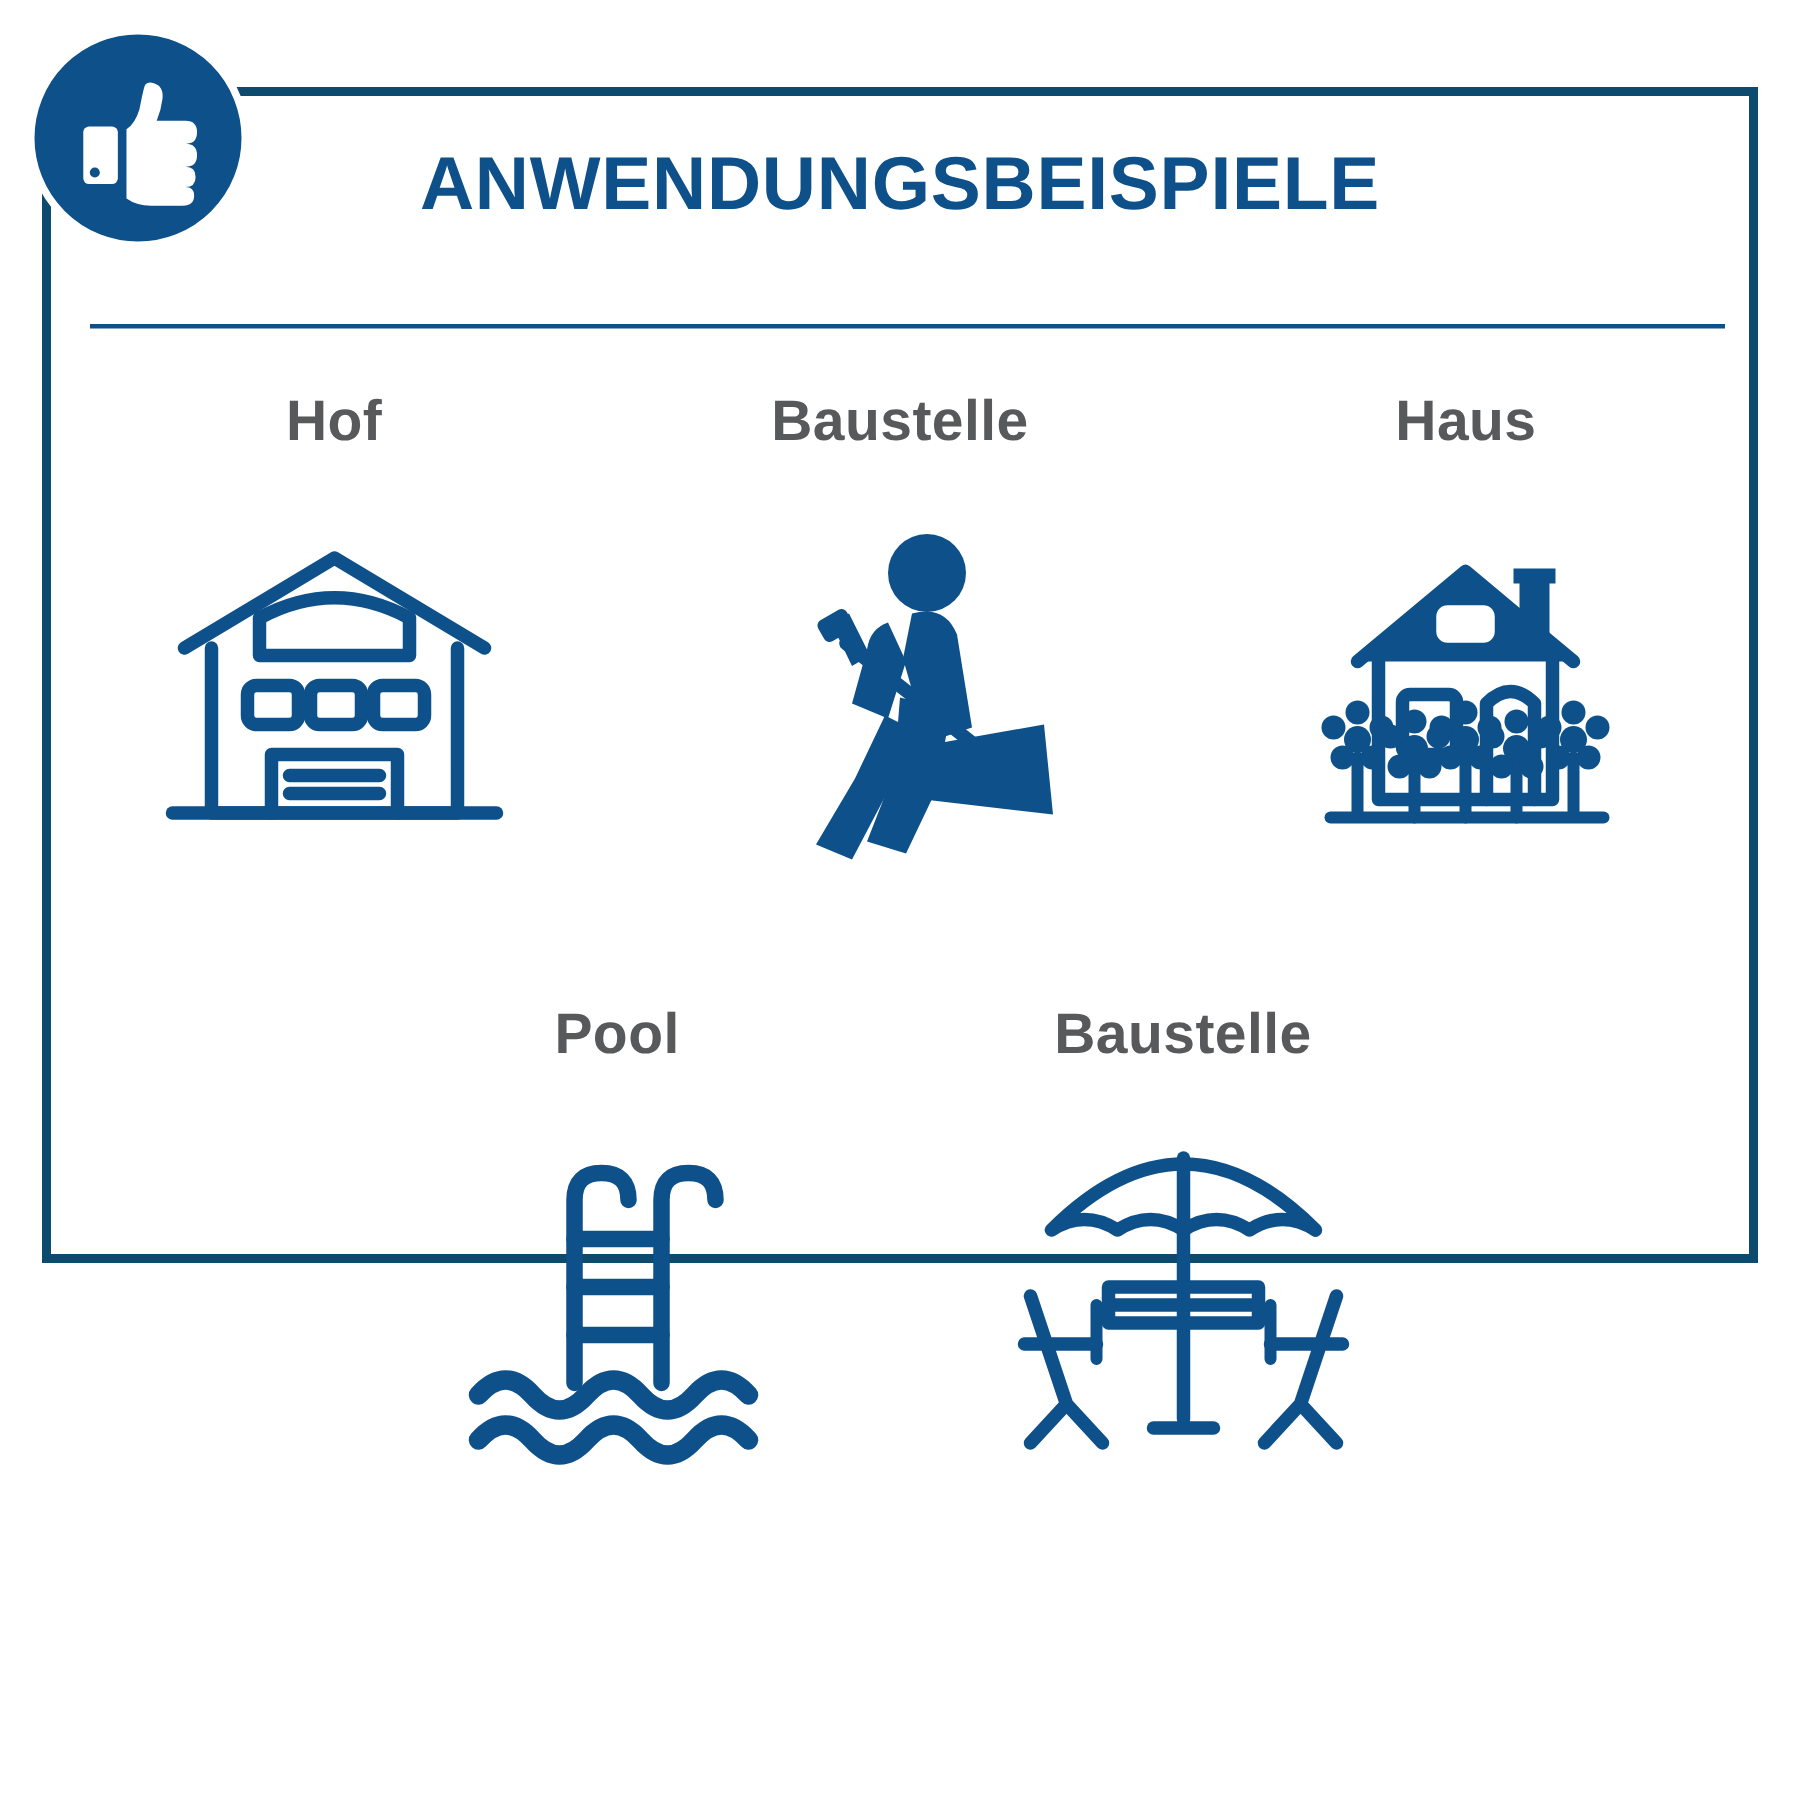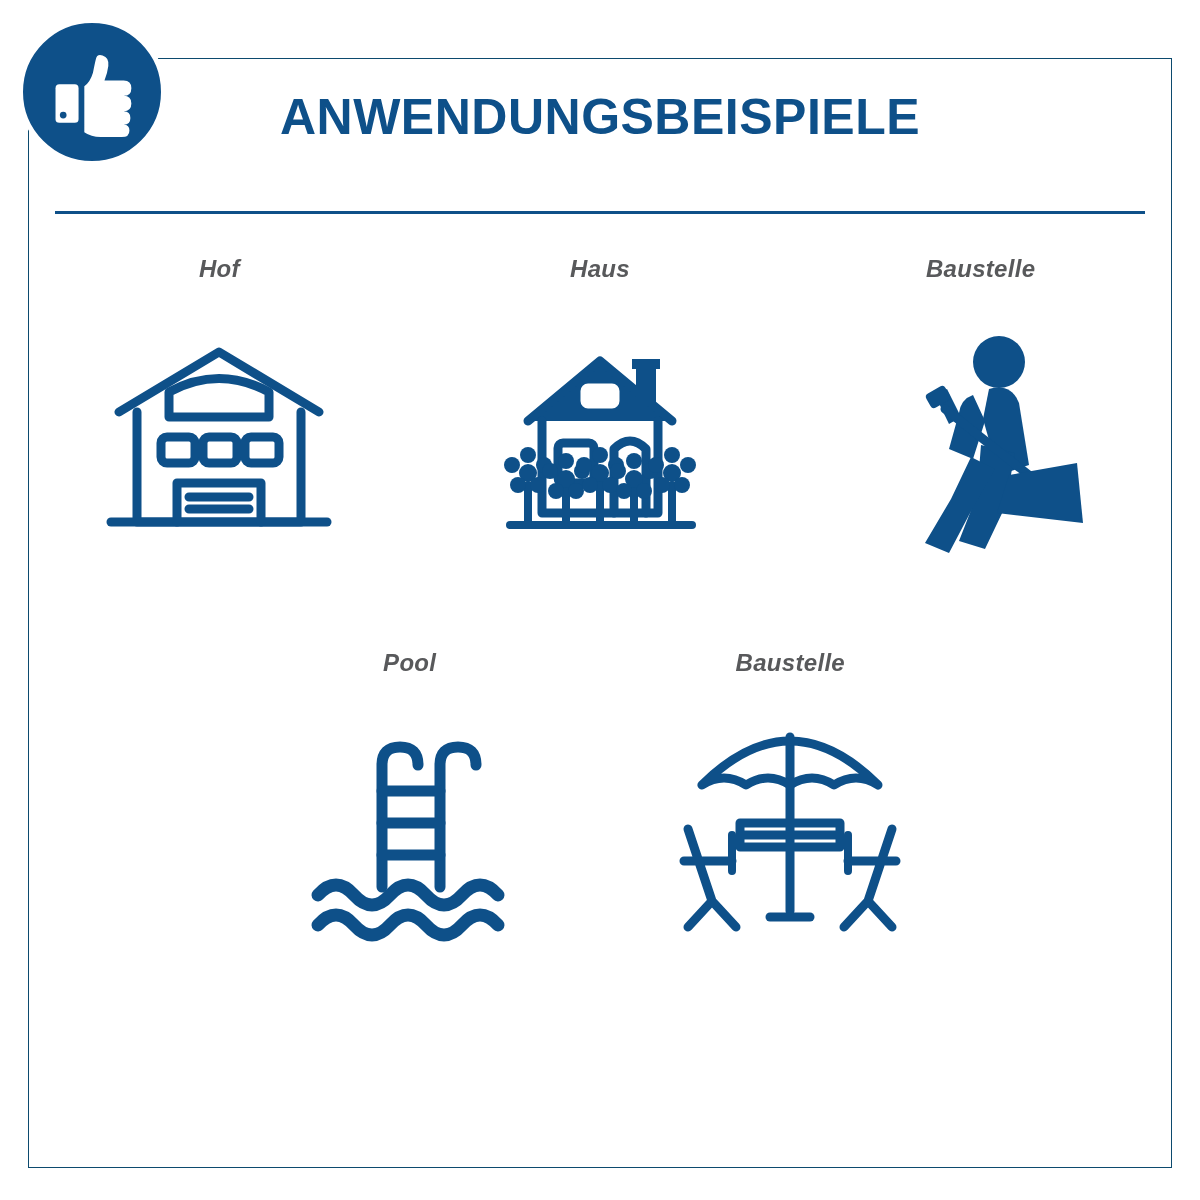--- a/index.html
+++ b/index.html
@@ -13,22 +13,22 @@
     font-family: "Liberation Sans", sans-serif;
     position: relative;
     overflow: hidden;
   }
 
   .panel {
     position: absolute;
     left: 28px;
     top: 58px;
     width: 1144px;
-    height: 1110px;
-    border: 1px solid #0c4a6e;
+    height: 784px;
+    border: 6px solid #0c4a6e;
     box-sizing: border-box;
     background: #ffffff;
   }
 
   .badge {
     position: absolute;
     left: 18px;
     top: 18px;
     width: 148px;
     height: 148px;
@@ -89,25 +89,24 @@
   .row-2 { margin-top: 92px; }
   .row-2 .cell { width: 33.33%; }
 
   .cell {
     display: flex;
     flex-direction: column;
     align-items: center;
   }
   .cell-label {
     color: #58595B;
-    font-size: 24px;
+    font-size: 38px;
     font-weight: bold;
     letter-spacing: 0.3px;
     margin-bottom: 34px;
-    font-style: italic;
   }
   .cell-icon {
     width: 240px;
     height: 240px;
     display: flex;
     align-items: center;
     justify-content: center;
   }
   .cell-icon svg { display: block; }
 </style>
@@ -137,20 +136,39 @@
             <rect x="62" y="120" width="34" height="26" rx="6"></rect>
             <rect x="104" y="120" width="34" height="26" rx="6"></rect>
             <rect x="146" y="120" width="34" height="26" rx="6"></rect>
             <path d="M78 205 L78 166 L162 166 L162 205"></path>
             <path d="M90 180 L150 180 M90 192 L150 192"></path>
           </svg>
         </div>
       </div>
 
       <div class="cell">
+        <div class="cell-label">Baustelle</div>
+        <div class="cell-icon">
+          <svg viewBox="0 0 240 240" width="240" height="240">
+            <g fill="#0E5089">
+              <circle cx="138" cy="45" r="26"></circle>
+              <path d="M128 72 q22 -6 30 14 l10 62 -30 10 -16 -56 z"></path>
+              <path d="M112 78 q-12 4 -14 18 l-10 36 24 10 12 -38 z"></path>
+              <path d="M120 128 l34 8 -10 54 -20 42 -26 -8 18 -46 z"></path>
+              <path d="M110 140 l24 12 -26 46 -20 38 -24 -10 26 -44 z"></path>
+              <path d="M74 78 l12 -6 14 28 -12 7 z"></path>
+              <rect x="66" y="72" width="22" height="16" rx="4" transform="rotate(-30 77 80)"></rect>
+            </g>
+            <path d="M84 92 L178 166" stroke="#0E5089" stroke-width="9" stroke-linecap="round" fill="none"></path>
+            <path d="M148 158 L216 146 L222 206 L136 196 Z" fill="#0E5089"></path>
+          </svg>
+        </div>
+      </div>
+
+      <div class="cell">
         <div class="cell-label">Haus</div>
         <div class="cell-icon">
           <svg viewBox="0 0 240 240" width="240" height="240">
             <g fill="none" stroke="#0E5089" stroke-width="9" stroke-linejoin="round" stroke-linecap="round">
               <path d="M48 104 L120 44 L192 104" fill="#0E5089"></path>
               <path d="M62 104 L62 196 L178 196 L178 104"></path>
               <rect x="156" y="48" width="20" height="38" fill="#0E5089" stroke="none"></rect>
               <rect x="152" y="42" width="28" height="10" fill="#0E5089" stroke="none"></rect>
               <rect x="104" y="70" width="32" height="18" rx="4" fill="#ffffff" stroke="#ffffff" stroke-width="7"></rect>
               <rect x="78" y="126" width="36" height="40" rx="5"></rect>
@@ -204,39 +222,20 @@
                   <circle cx="208" cy="148" r="8"></circle>
                   <circle cx="202" cy="168" r="8"></circle>
                   <circle cx="182" cy="168" r="8"></circle>
                   <circle cx="176" cy="148" r="8"></circle>
                 </g>
             </g>
           </svg>
         </div>
       </div>
 
-      <div class="cell">
-        <div class="cell-label">Baustelle</div>
-        <div class="cell-icon">
-          <svg viewBox="0 0 240 240" width="240" height="240">
-            <g fill="#0E5089">
-              <circle cx="138" cy="45" r="26"></circle>
-              <path d="M128 72 q22 -6 30 14 l10 62 -30 10 -16 -56 z"></path>
-              <path d="M112 78 q-12 4 -14 18 l-10 36 24 10 12 -38 z"></path>
-              <path d="M120 128 l34 8 -10 54 -20 42 -26 -8 18 -46 z"></path>
-              <path d="M110 140 l24 12 -26 46 -20 38 -24 -10 26 -44 z"></path>
-              <path d="M74 78 l12 -6 14 28 -12 7 z"></path>
-              <rect x="66" y="72" width="22" height="16" rx="4" transform="rotate(-30 77 80)"></rect>
-            </g>
-            <path d="M84 92 L178 166" stroke="#0E5089" stroke-width="9" stroke-linecap="round" fill="none"></path>
-            <path d="M148 158 L216 146 L222 206 L136 196 Z" fill="#0E5089"></path>
-          </svg>
-        </div>
-      </div>
-
     </div>
 
     <div class="row row-2">
 
       <div class="cell">
         <div class="cell-label">Pool</div>
         <div class="cell-icon">
           <svg viewBox="0 0 240 240" width="240" height="240" fill="none" stroke="#0E5089" stroke-width="11" stroke-linecap="round" stroke-linejoin="round">
             <path d="M92 176 L92 54 q0 -18 18 -18 q18 0 18 18"></path>
             <path d="M150 176 L150 54 q0 -18 18 -18 q18 0 18 18"></path>

